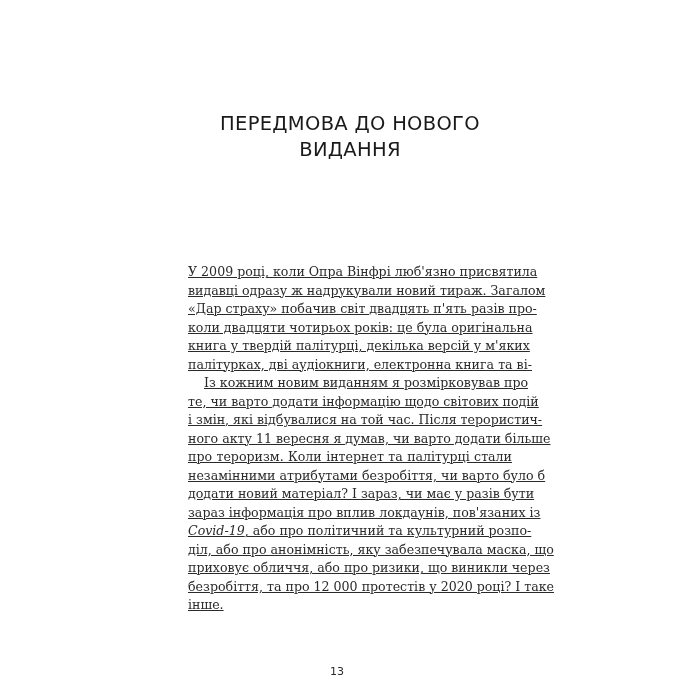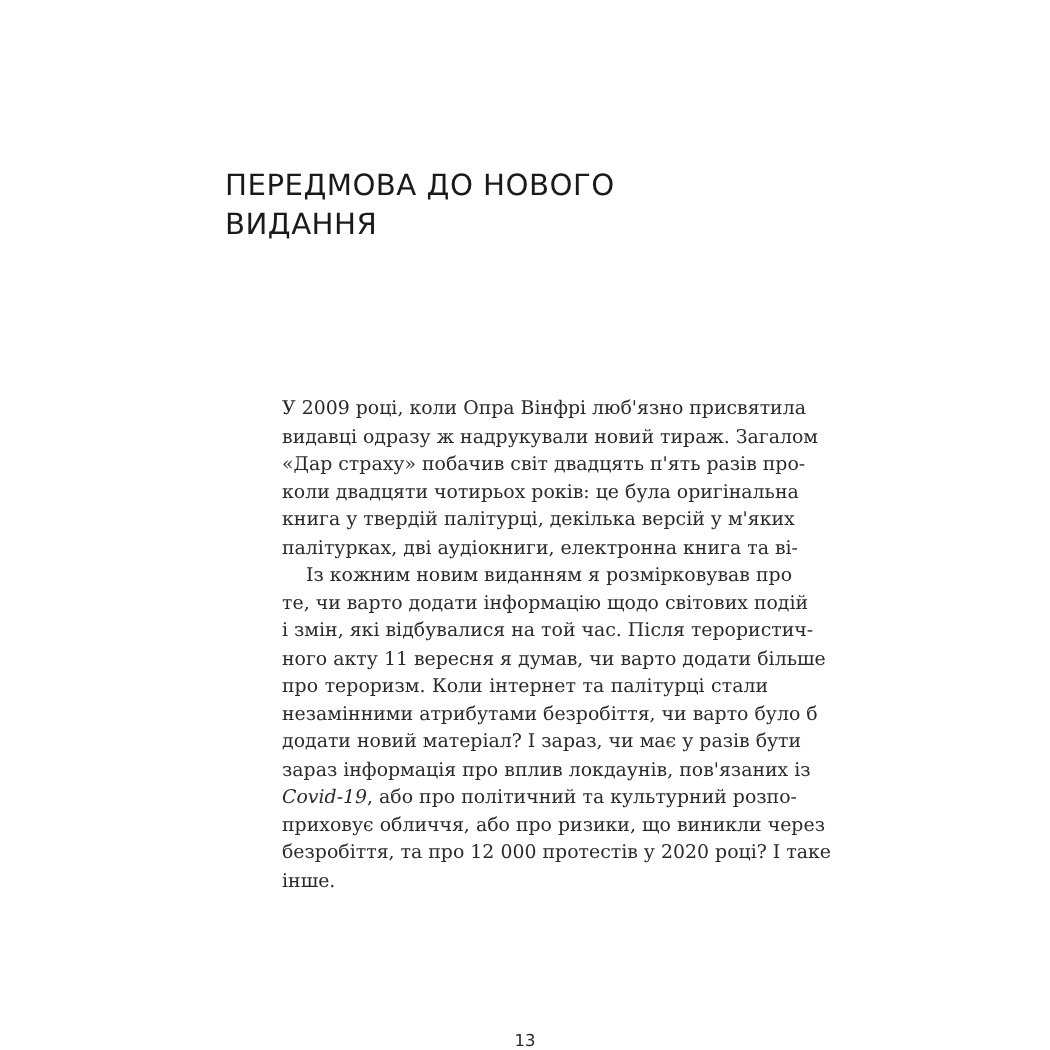--- a/index.html
+++ b/index.html
@@ -17,20 +17,21 @@
       position: absolute;
       left: 0; top: 0;
       width: 700px; height: 700px;
       background: #ffffff;
     }
     .title {
       position: absolute;
       left: 150px;
       top: 111px;
       width: 400px;
+      text-align: center;
       font-family: "DejaVu Sans", sans-serif;
       font-size: 19.5px;
       line-height: 26px;
       color: #1a1a1a;
       letter-spacing: 0.3px;
       margin: 0;
       font-weight: normal;
     }
     .body-text {
       position: absolute;
@@ -38,42 +39,43 @@
       top: 263px;
       width: 324px;
       font-family: "DejaVu Serif", serif;
       font-size: 12.6px;
       line-height: 18.5px;
       color: #2a2a2a;
       text-align: justify;
     }
     .body-text p {
       margin: 0;
+      text-decoration: underline;
     }
     .line {
       display: block;
       white-space: nowrap;
       text-align-last: justify;
       text-align: justify;
     }
     .line.last {
       text-align-last: left;
     }
     .indent {
       padding-left: 16px;
     }
     .italic {
       font-style: italic;
     }
     .page-number {
       position: absolute;
       left: 330px;
-      top: 687px;
+      top: 665px;
       width: 40px;
-      text-align: center;
+      text-align: left;
       font-family: "DejaVu Sans", sans-serif;
       font-size: 11px;
       color: #2a2a2a;
     }
   </style>
 </head>
 <body>
 
 <div class="page">
 
@@ -94,20 +96,21 @@
     <p>
       <span class="line indent">Із кожним новим виданням я розмірковував про</span>
       <span class="line">те, чи варто додати інформацію щодо світових подій</span>
       <span class="line">і змін, які відбувалися на той час. Після терористич-</span>
       <span class="line">ного акту 11 вересня я думав, чи варто додати більше</span>
       <span class="line">про тероризм. Коли інтернет та палітурці стали</span>
       <span class="line">незамінними атрибутами безробіття, чи варто було б</span>
       <span class="line">додати новий матеріал? І зараз, чи має у разів бути</span>
       <span class="line">зараз інформація про вплив локдаунів, пов'язаних із</span>
       <span class="line"><span class="italic">Covid-19</span><span>, або про політичний та культурний розпо-</span></span>
+      <span class="line">діл, або про анонімність, яку забезпечувала маска, що</span>
       <span class="line">приховує обличчя, або про ризики, що виникли через</span>
       <span class="line">безробіття, та про 12 000 протестів у 2020 році? І таке</span>
       <span class="line last">інше.</span>
     </p>
   </div>
 
   <div class="page-number">13</div>
 
 </div>
 

